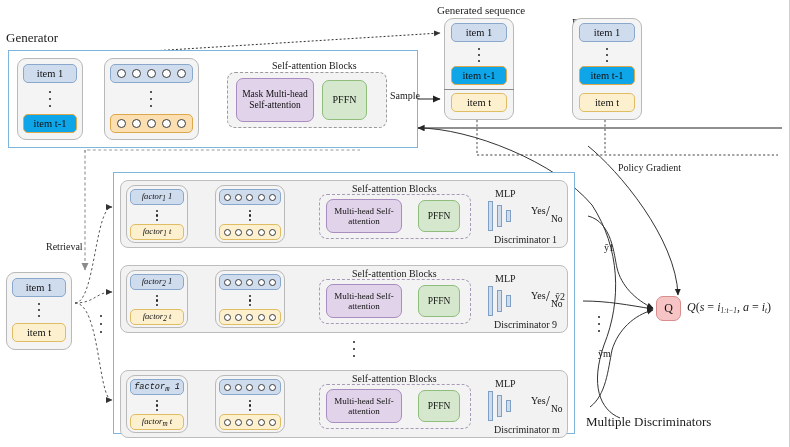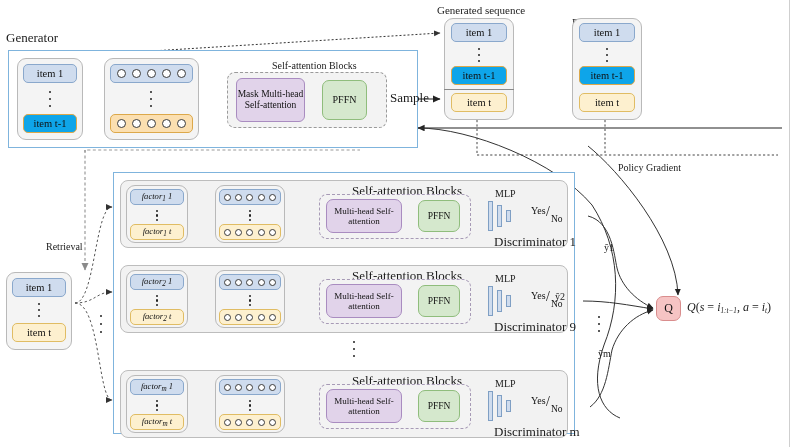--- a/index.html
+++ b/index.html
@@ -1,20 +1,20 @@
 <!DOCTYPE html>
 <html><head>
 <meta charset="utf-8">
 <style>
   html,body{margin:0;padding:0;background:#ffffff;}
   body{font-family:"Liberation Serif", serif;}
   #stage{position:relative;width:790px;height:447px;background:#fff;overflow:hidden;
          border-right:1px solid #cfcfcf;box-sizing:border-box;}
   .lbl{position:absolute;white-space:nowrap;color:#1a1a1a;}
-  .t11{font-size:11px}.t10{font-size:10px}.t9{font-size:13px}.t12{font-size:12px}.t13{font-size:13px}
+  .t11{font-size:11px}.t10{font-size:10px}.t9{font-size:10px}.t12{font-size:12px}.t13{font-size:13px}
 
   
   .bluebox{position:absolute;border:1.4px solid #7fb4dd;background:#fff;box-sizing:border-box;}
   .graypanel{position:absolute;border:1px solid #b9b9b9;border-radius:9px;background:#f4f4f4;box-sizing:border-box;}
   .graypanel2{position:absolute;border:1px solid #bdbdbd;border-radius:8px;background:#f2f2f2;box-sizing:border-box;}
   .dashpanel{position:absolute;border:1.1px dashed #9a9a9a;border-radius:8px;background:#f3f3f3;box-sizing:border-box;}
   .dashpanel-v{position:absolute;border:1.1px dashed #a79ab6;border-radius:8px;background:#f3f3f3;box-sizing:border-box;}
 
   
   .chip{position:absolute;border-radius:5px;box-sizing:border-box;display:flex;align-items:center;
@@ -152,21 +152,21 @@
   <div class="embrow orange" style="left:110px;top:114px;width:83px;height:19px;">
     <span class="circ"></span>
     <span class="circ"></span>
     <span class="circ"></span>
     <span class="circ"></span>
     <span class="circ"></span>
   </div>
 
   <div class="lbl t10" style="left:272px;top:60px;">Self-attention Blocks</div>
   <div class="dashpanel" style="left:227px;top:72px;width:160px;height:56px;"></div>
-  <div class="blk purple" style="left:236px;top:78px;width:69px;height:44px;border-radius:6px;">
+  <div class="blk purple" style="left:236px;top:78px;width:78px;height:44px;">
     <span>Mask Multi-head Self-attention</span>
   </div>
   <div class="blk green" style="left:322px;top:80px;width:45px;height:40px;font-size:10px;">
     <span>PFFN</span>
   </div>
 
   <div class="lbl t9" style="left:390px;top:90px;">Sample</div>
 
   <div class="lbl t11" style="left:437px;top:4px;">Generated sequence</div>
   <div class="graypanel" style="left:444px;top:18px;width:70px;height:102px;"></div>
@@ -202,20 +202,21 @@
       <i></i>
     </div>
   <div class="chip lightyellow" style="left:12px;top:323px;width:54px;height:19px;">item t</div>
   <div class="vdots" style="left:99px;top:315px;width:4px;height:18px;">
       <i></i>
       <i></i>
       <i></i>
     </div>
 
   <div class="bluebox" style="left:113px;top:172px;width:462px;height:262px;"></div>
+  <div class="lbl t13" style="left:586px;top:414px;">Multiple Discriminators</div>
 
   <div class="graypanel2" style="left:120px;top:180px;width:448px;height:68px;"></div>
   <div class="graypanel" style="left:126px;top:185px;width:62px;height:58px;"></div>
   <div class="chip blue" style="left:130px;top:189px;width:54px;height:16px;font-size:8.6px;">
     <span><em>factor</em><span class="sub">1</span> <em>1</em></span>
   </div>
   <div class="vdots" style="left:155px;top:210px;width:4px;height:11px;">
       <i></i>
       <i></i>
       <i></i>
@@ -329,21 +330,21 @@
     </div>
 
   <div class="vdots" style="left:597px;top:316px;width:4px;height:16px;">
       <i></i>
       <i></i>
       <i></i>
     </div>
 
   <div class="graypanel2" style="left:120px;top:370px;width:448px;height:68px;"></div>
   <div class="graypanel" style="left:126px;top:375px;width:62px;height:58px;"></div>
-  <div class="chip blue" style="left:130px;top:379px;width:54px;height:16px;font-size:8.6px;">
+  <div class="chip blue" style="left:130px;top:379px;width:54px;height:16px;font-size:8.6px;font-family:Liberation Mono, monospace;">
     <span><em>factor</em><span class="sub">m</span> <em>1</em></span>
   </div>
   <div class="vdots" style="left:155px;top:400px;width:4px;height:11px;">
       <i></i>
       <i></i>
       <i></i>
     </div>
   <div class="chip lightyellow" style="left:130px;top:414px;width:54px;height:16px;font-size:8.6px;">
     <span><em>factor</em><span class="sub">m</span> <em>t</em></span>
   </div>

